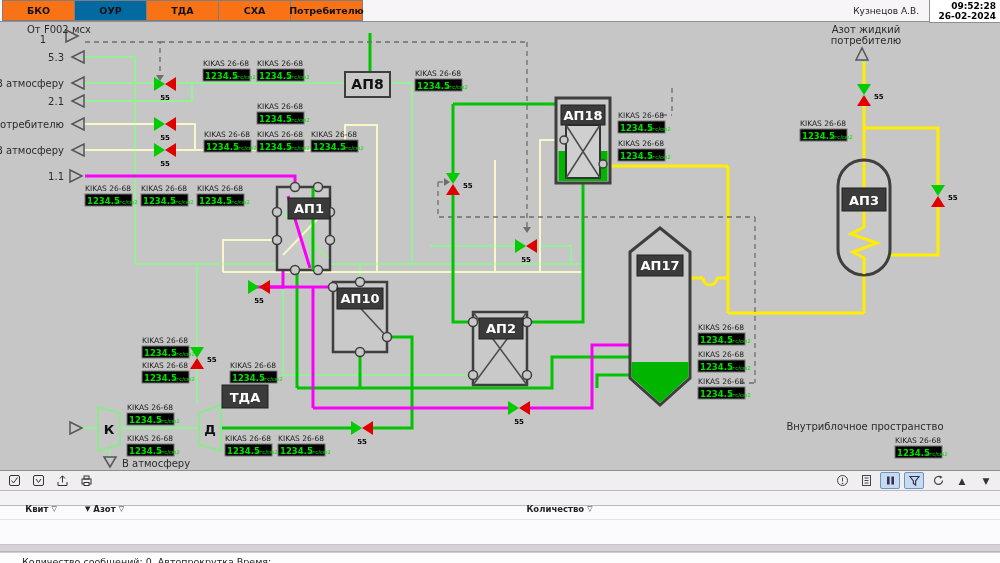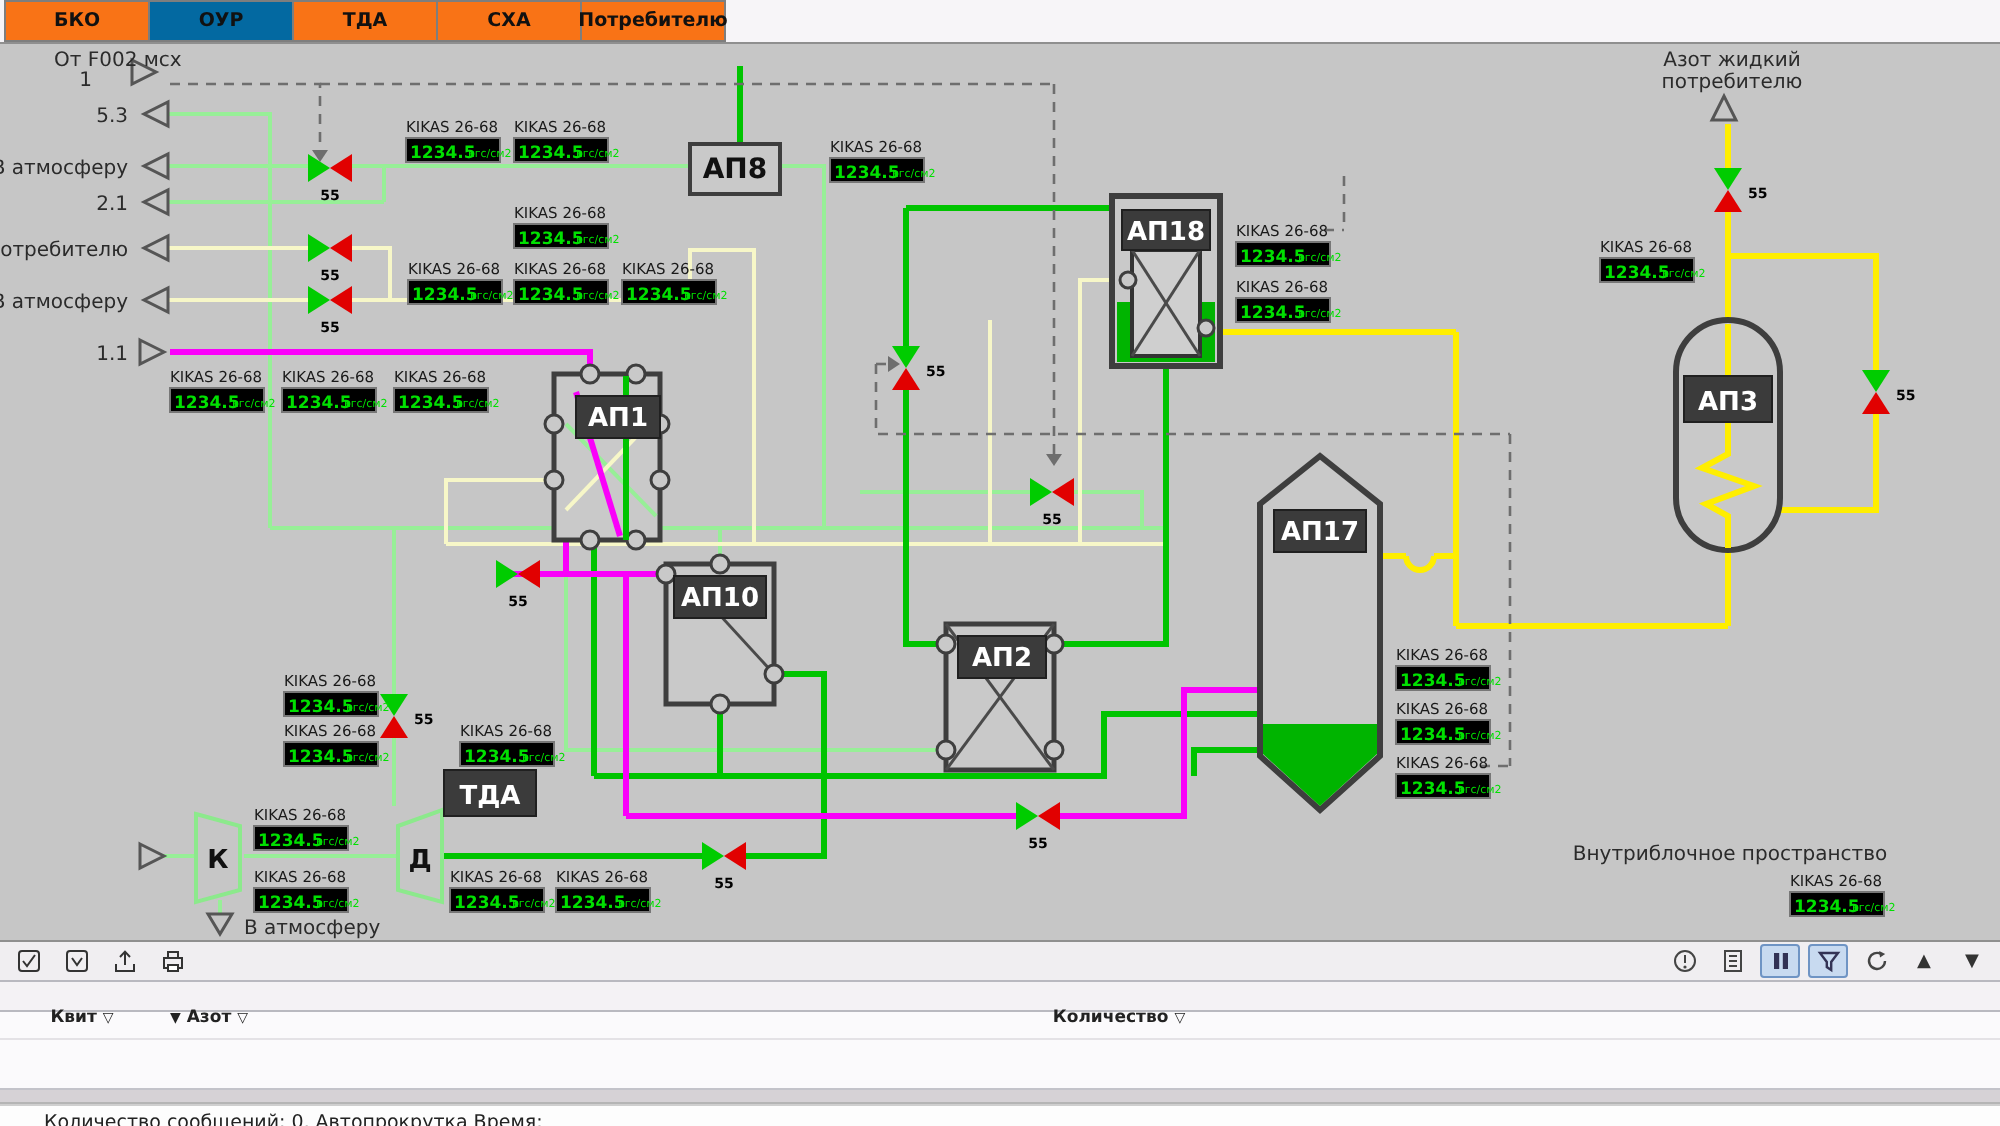--- a/index.html
+++ b/index.html
@@ -62,20 +62,27 @@
 <body>
 
 <div class="topbar">
   <div class="tabs">
     <div class="tab">БКО</div>
     <div class="tab active">ОУР</div>
     <div class="tab">ТДА</div>
     <div class="tab">СХА</div>
     <div class="tab">Потребителю</div>
   </div>
+  <div class="hdr-right">
+    <span class="username">Кузнецов А.В.</span>
+    <div class="clock">
+      <span>09:52:28</span>
+      <span>26-02-2024</span>
+    </div>
+  </div>
 </div>
 
 <svg id="diag" width="1000" height="448" viewBox="0 0 1000 448">
 
   <g>
     <polyline class="pipe pg" points="80,35 135,35 135,61"></polyline>
     <polyline class="pipe pg" points="80,61 156,61"></polyline>
     <polyline class="pipe pg" points="174,61 345,61"></polyline>
     <polyline class="pipe pg" points="192,61 192,79"></polyline>
     <polyline class="pipe pg" points="80,79 192,79"></polyline>

